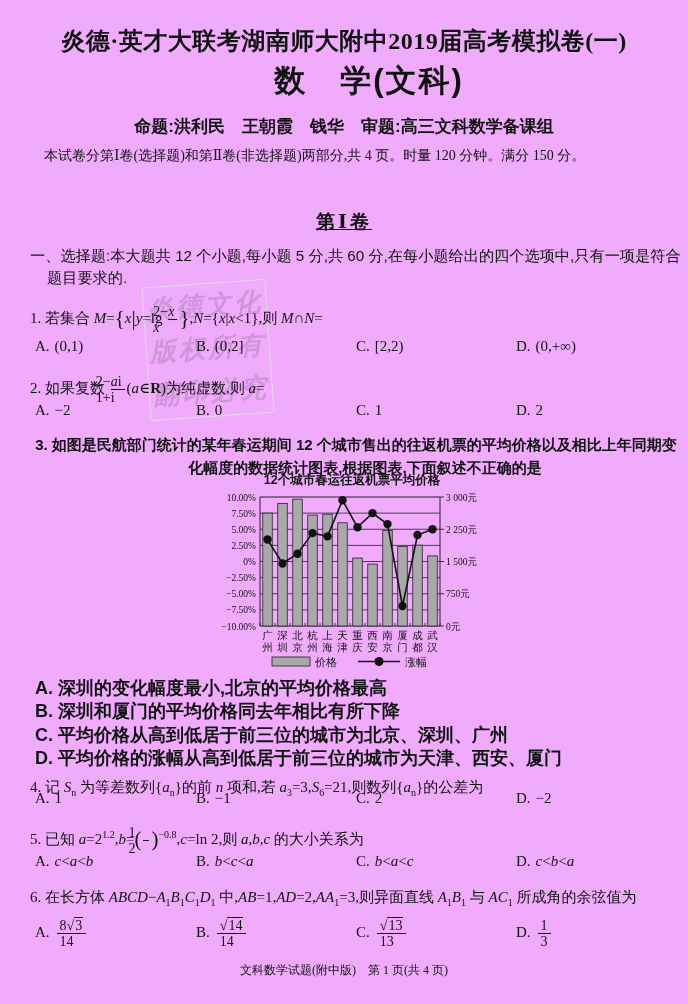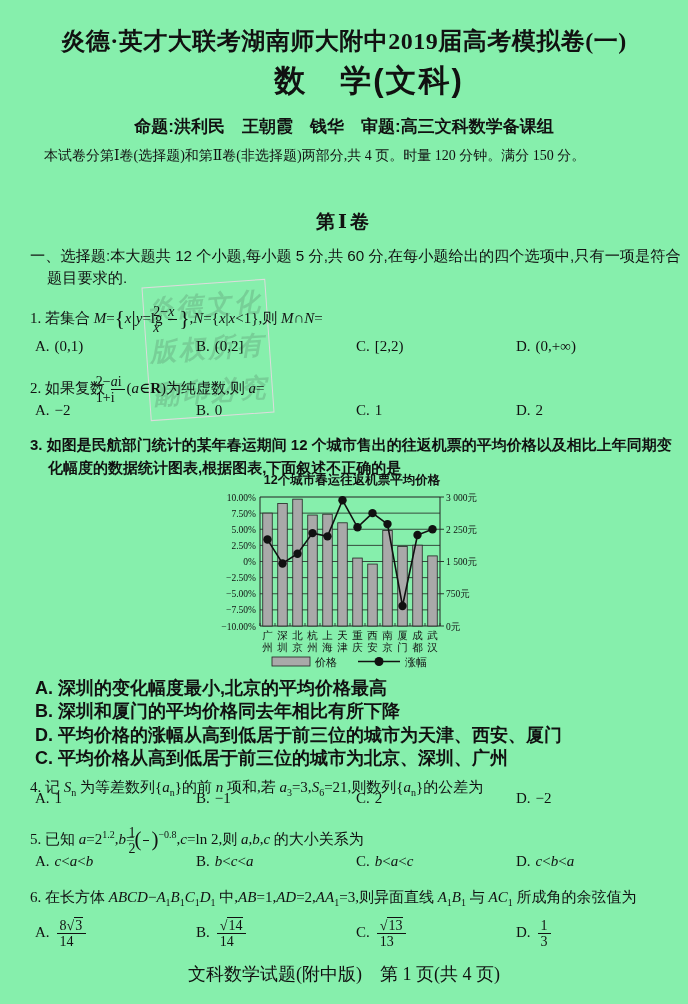--- a/index.html
+++ b/index.html
@@ -1,49 +1,49 @@
 <!DOCTYPE html>
 <html><head>
 <meta charset="utf-8">
 <style>
   html,body{margin:0;padding:0;background:#f2f2f2;}
-  .page{position:relative;width:688px;height:1004px;background:#86efac;margin:0 auto;
+  .page{position:relative;width:688px;height:1004px;background:#f0abfc;margin:0 auto;
         font-family:"Liberation Serif","DejaVu Serif",serif;color:#111;overflow:hidden;}
   .abs{position:absolute;}
   .center{left:0;width:100%;text-align:center;}
   .sans{font-family:"Liberation Sans","DejaVu Sans",sans-serif;}
   .t1{top:25px;font-weight:900;font-size:24px;letter-spacing:0.5px;}
   .t2{top:60px;font-weight:bold;font-size:31px;letter-spacing:2px;font-family:"Liberation Sans","DejaVu Sans",sans-serif;margin-left:25px;}
   .setters{top:115px;font-weight:bold;font-size:17px;}
   .intro{top:146px;left:30px;width:632px;font-size:14px;line-height:20px;text-indent:1em;}
-  .sec{top:209px;font-weight:bold;font-size:19px;letter-spacing:3px;}
+  .sec{top:209px;font-weight:bold;font-size:19px;letter-spacing:3px;text-decoration:underline;}
   .dirs{top:245px;left:30px;width:636px;font-weight:normal;font-size:15.2px;line-height:21.5px;
         padding-left:17px;text-indent:-17px;}
   .stem{left:30px;width:634px;font-size:15px;line-height:20px;padding-left:18px;text-indent:-18px;margin-top:12px;}
-  .stem.sansq{font-family:"Liberation Sans","DejaVu Sans",sans-serif;font-weight:600;line-height:23px;}
+  .stem.sansq{font-family:"Liberation Sans","DejaVu Sans",sans-serif;font-weight:600;line-height:23px;text-align:center;}
   .choices{left:30px;width:650px;height:24px;font-size:15px;}
   .opt{position:absolute;top:0;white-space:nowrap;}
   .o0{left:5px}.o1{left:166px}.o2{left:326px}.o3{left:486px}
   .opt .lab{margin-right:5px;}
   .q3opts{left:30px;width:636px;font-family:Liberation Sans, sans-serif;
           font-weight:600;font-size:18px;}
   .q3opts div{line-height:23.3px;padding-left:5px;}
   i{font-family:"Liberation Serif","DejaVu Serif",serif;}
   sub,sup{font-size:10px;}
   .frac{display:inline-block;vertical-align:middle;text-align:left;margin:0 2px;font-size:14px;line-height:1.1;}
   .fn{display:block;border-bottom:1px solid #111;padding:0 3px;}
   .fd{display:block;padding:0 3px;}
   .paren{font-size:21px;font-weight:400;vertical-align:-2px;}
   .sqrt{white-space:nowrap;}
   .sqrt .rad{border-top:1px solid #111;padding:0 1px;}
   .wm{left:146px;top:283px;width:122px;height:132px;border:1px solid #dcdcdc;
       transform:rotate(-4deg);color:rgba(45,45,45,0.16);font-weight:bold;font-style:italic;
       font-size:26px;letter-spacing:3px;text-align:center;}
   .wm div{line-height:43px;}
-  .footer{top:962px;font-size:18px;}
+  .footer{top:962px;font-size:12px;}
   .chartbox{left:214px;top:471px;width:264px;height:204px;}
   .ct{font:600 12.5px "Liberation Sans","DejaVu Sans",sans-serif;fill:#111;}
   .tk{font:9.5px "Liberation Serif","DejaVu Serif",serif;fill:#111;}
   .cx{font:10.5px "Liberation Serif","DejaVu Serif",serif;fill:#111;}
   .lg{font:11px "Liberation Serif","DejaVu Serif",serif;fill:#111;}
 </style>
 </head>
 <body>
 
 <div class="page">
@@ -188,22 +188,22 @@
         <text x="101" y="195" class="lg">价格</text>
         <line x1="144" y1="190.5" x2="186" y2="190.5" stroke="#111111" stroke-width="1.5"></line>
         <circle cx="165" cy="190.5" r="4.5" fill="#111111"></circle>
         <text x="191" y="195" class="lg">涨幅</text>
       </svg>
   </div>
 
   <div class="abs q3opts" style="top:677px">
     <div>A. 深圳的变化幅度最小,北京的平均价格最高</div>
     <div>B. 深圳和厦门的平均价格同去年相比有所下降</div>
+    <div>C. 平均价格从高到低居于前三位的城市为北京、深圳、广州</div>
     <div>D. 平均价格的涨幅从高到低居于前三位的城市为天津、西安、厦门</div>
-    <div>C. 平均价格从高到低居于前三位的城市为北京、深圳、广州</div>
   </div>
 
   <div class="abs stem" style="top:765px">
     <span>4.</span>
     <span>记 <i>S</i><sub>n</sub> 为等差数列{<i>a</i><sub>n</sub>}的前 <i>n</i> 项和,若 <i>a</i><sub>3</sub>=3,<i>S</i><sub>6</sub>=21,则数列{<i>a</i><sub>n</sub>}的公差为</span>
   </div>
   <div class="abs choices" style="top:790px">
     <span class="opt o0"><span class="lab">A.</span><span>1</span></span>
     <span class="opt o1"><span class="lab">B.</span><span>−1</span></span>
     <span class="opt o2"><span class="lab">C.</span><span>2</span></span>

